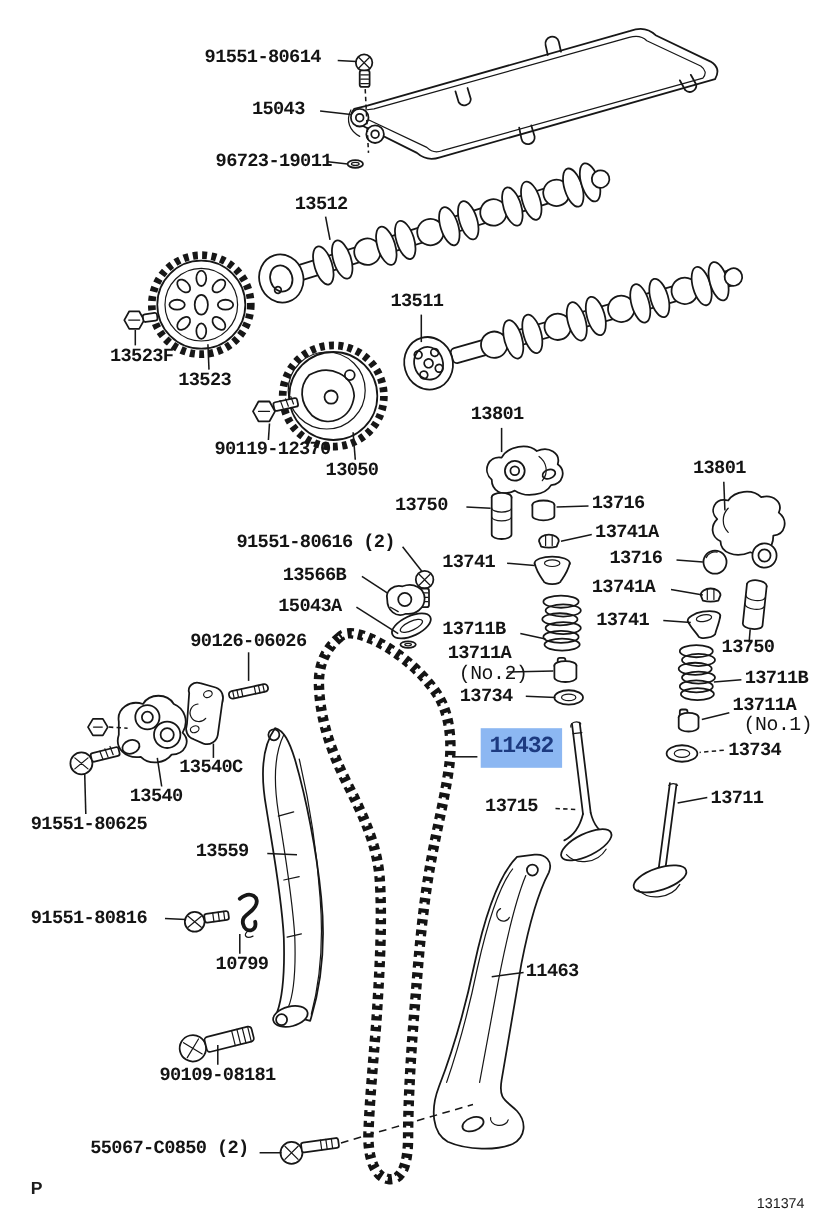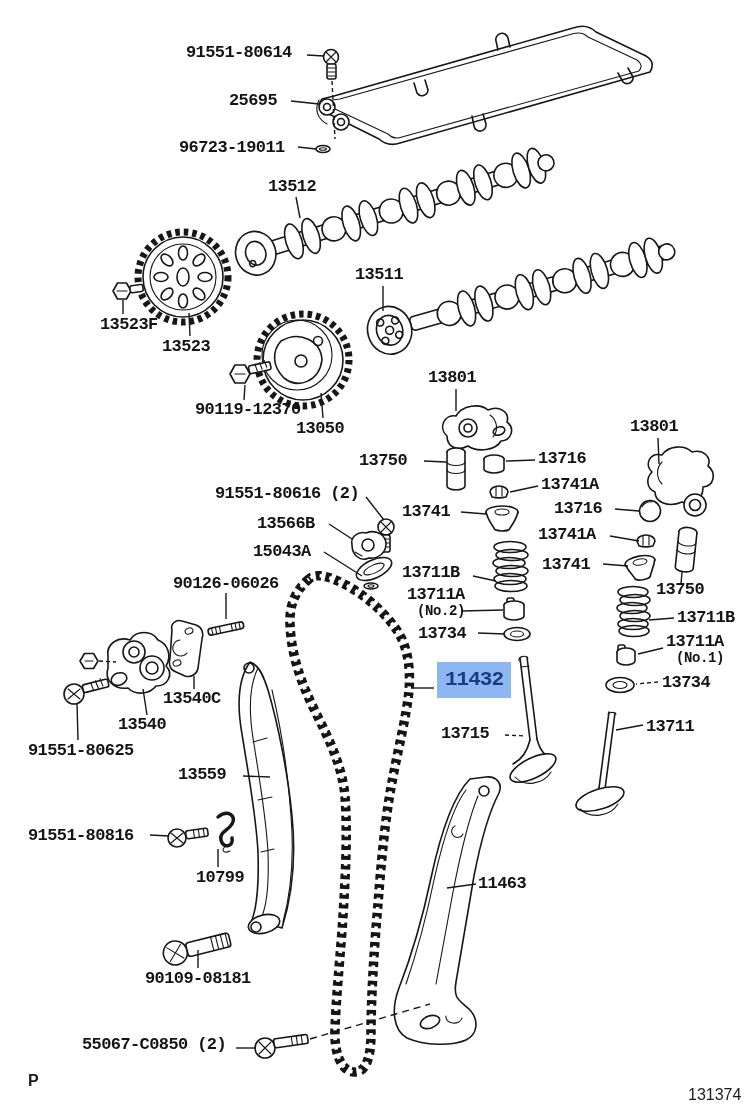--- a/index.html
+++ b/index.html
@@ -1,21 +1,21 @@
 <!DOCTYPE html>
 <html><head>
 <meta charset="utf-8">
 <style>
   html,body{margin:0;padding:0;background:#fff;}
   .stage{position:relative;width:756px;height:1108px;background:#ffffff;overflow:hidden;
          font-family:"Liberation Mono","DejaVu Sans Mono",monospace;padding-left:18px;}
   .stage svg{position:absolute;left:0;top:0;}
   .lbl{position:absolute;font-weight:700;font-size:17px;line-height:1.05;
        letter-spacing:-0.6px;color:#141414;white-space:nowrap;}
-  .lbl .sub{font-size:14px;letter-spacing:-0.4px;padding-left:10px;font-weight:700;}
+  .lbl .sub{font-size:18px;letter-spacing:-0.4px;padding-left:10px;font-weight:400;}
   .lbl.hl{width:74px;height:36px;display:flex;align-items:center;justify-content:center;
           font-size:21px;letter-spacing:-1px;}
   .meta{position:absolute;font-family:"Liberation Sans","DejaVu Sans",sans-serif;color:#1c1c1c;}
   
   .ln{stroke:#171717;stroke-width:1.6;fill:none;stroke-linecap:round;stroke-linejoin:round;}
   .wh{fill:#ffffff;}
   .thin{stroke-width:1.1;}
   .ld{stroke:#171717;stroke-width:1.4;fill:none;}
   .dsh{stroke-dasharray:4 3;}
   .chain1{stroke:#141414;stroke-width:9.5;fill:none;stroke-dasharray:5.5 4.2;}
@@ -372,22 +372,22 @@
     <path class="ld" d="M 150,835 L 169,836"></path>
     <path class="ld" d="M 218,849 L 218,867"></path>
     <path class="ld" d="M 447,888 L 476,884"></path>
     <path class="ld" d="M 198,950 L 198,968"></path>
     <path class="ld" d="M 236,1048 L 256,1048"></path>
     <path class="ld dsh" d="M 99,661 L 116,662"></path>
   </g>
 </svg>
 
   <div class="lbl" style="left:186px;top:44px">91551-80614</div>
-  <div class="lbl" style="left:229px;top:92px">25695</div>
-  <div class="lbl" style="left:179px;top:139px">96723-19011</div>
+  <div class="lbl" style="left:229px;top:92px">15043</div>
+  <div class="lbl" style="left:196px;top:139px">96723-19011</div>
   <div class="lbl" style="left:268px;top:178px">13512</div>
   <div class="lbl" style="left:355px;top:266px">13511</div>
   <div class="lbl" style="left:100px;top:316px">13523F</div>
   <div class="lbl" style="left:162px;top:338px">13523</div>
   <div class="lbl" style="left:195px;top:401px">90119-12370</div>
   <div class="lbl" style="left:296px;top:420px">13050</div>
   <div class="lbl" style="left:428px;top:369px">13801</div>
   <div class="lbl" style="left:630px;top:418px">13801</div>
   <div class="lbl" style="left:359px;top:452px">13750</div>
   <div class="lbl" style="left:538px;top:450px">13716</div>
@@ -420,14 +420,14 @@
   <div class="lbl" style="left:441px;top:725px">13715</div>
   <div class="lbl" style="left:646px;top:718px">13711</div>
   <div class="lbl" style="left:178px;top:766px">13559</div>
   <div class="lbl" style="left:28px;top:827px">91551-80816</div>
   <div class="lbl" style="left:196px;top:869px">10799</div>
   <div class="lbl" style="left:478px;top:875px">11463</div>
   <div class="lbl" style="left:145px;top:970px">90109-08181</div>
   <div class="lbl" style="left:82px;top:1036px">55067-C0850 (2)</div>
 
   <div class="meta" style="left:28px;top:1072px;font-size:16px;font-weight:700">P</div>
-  <div class="meta" style="left:688px;top:1086px;font-size:16px">131374</div>
+  <div class="meta" style="left:688px;top:1086px;font-size:13px">131374</div>
 </div>
 
 </body></html>

